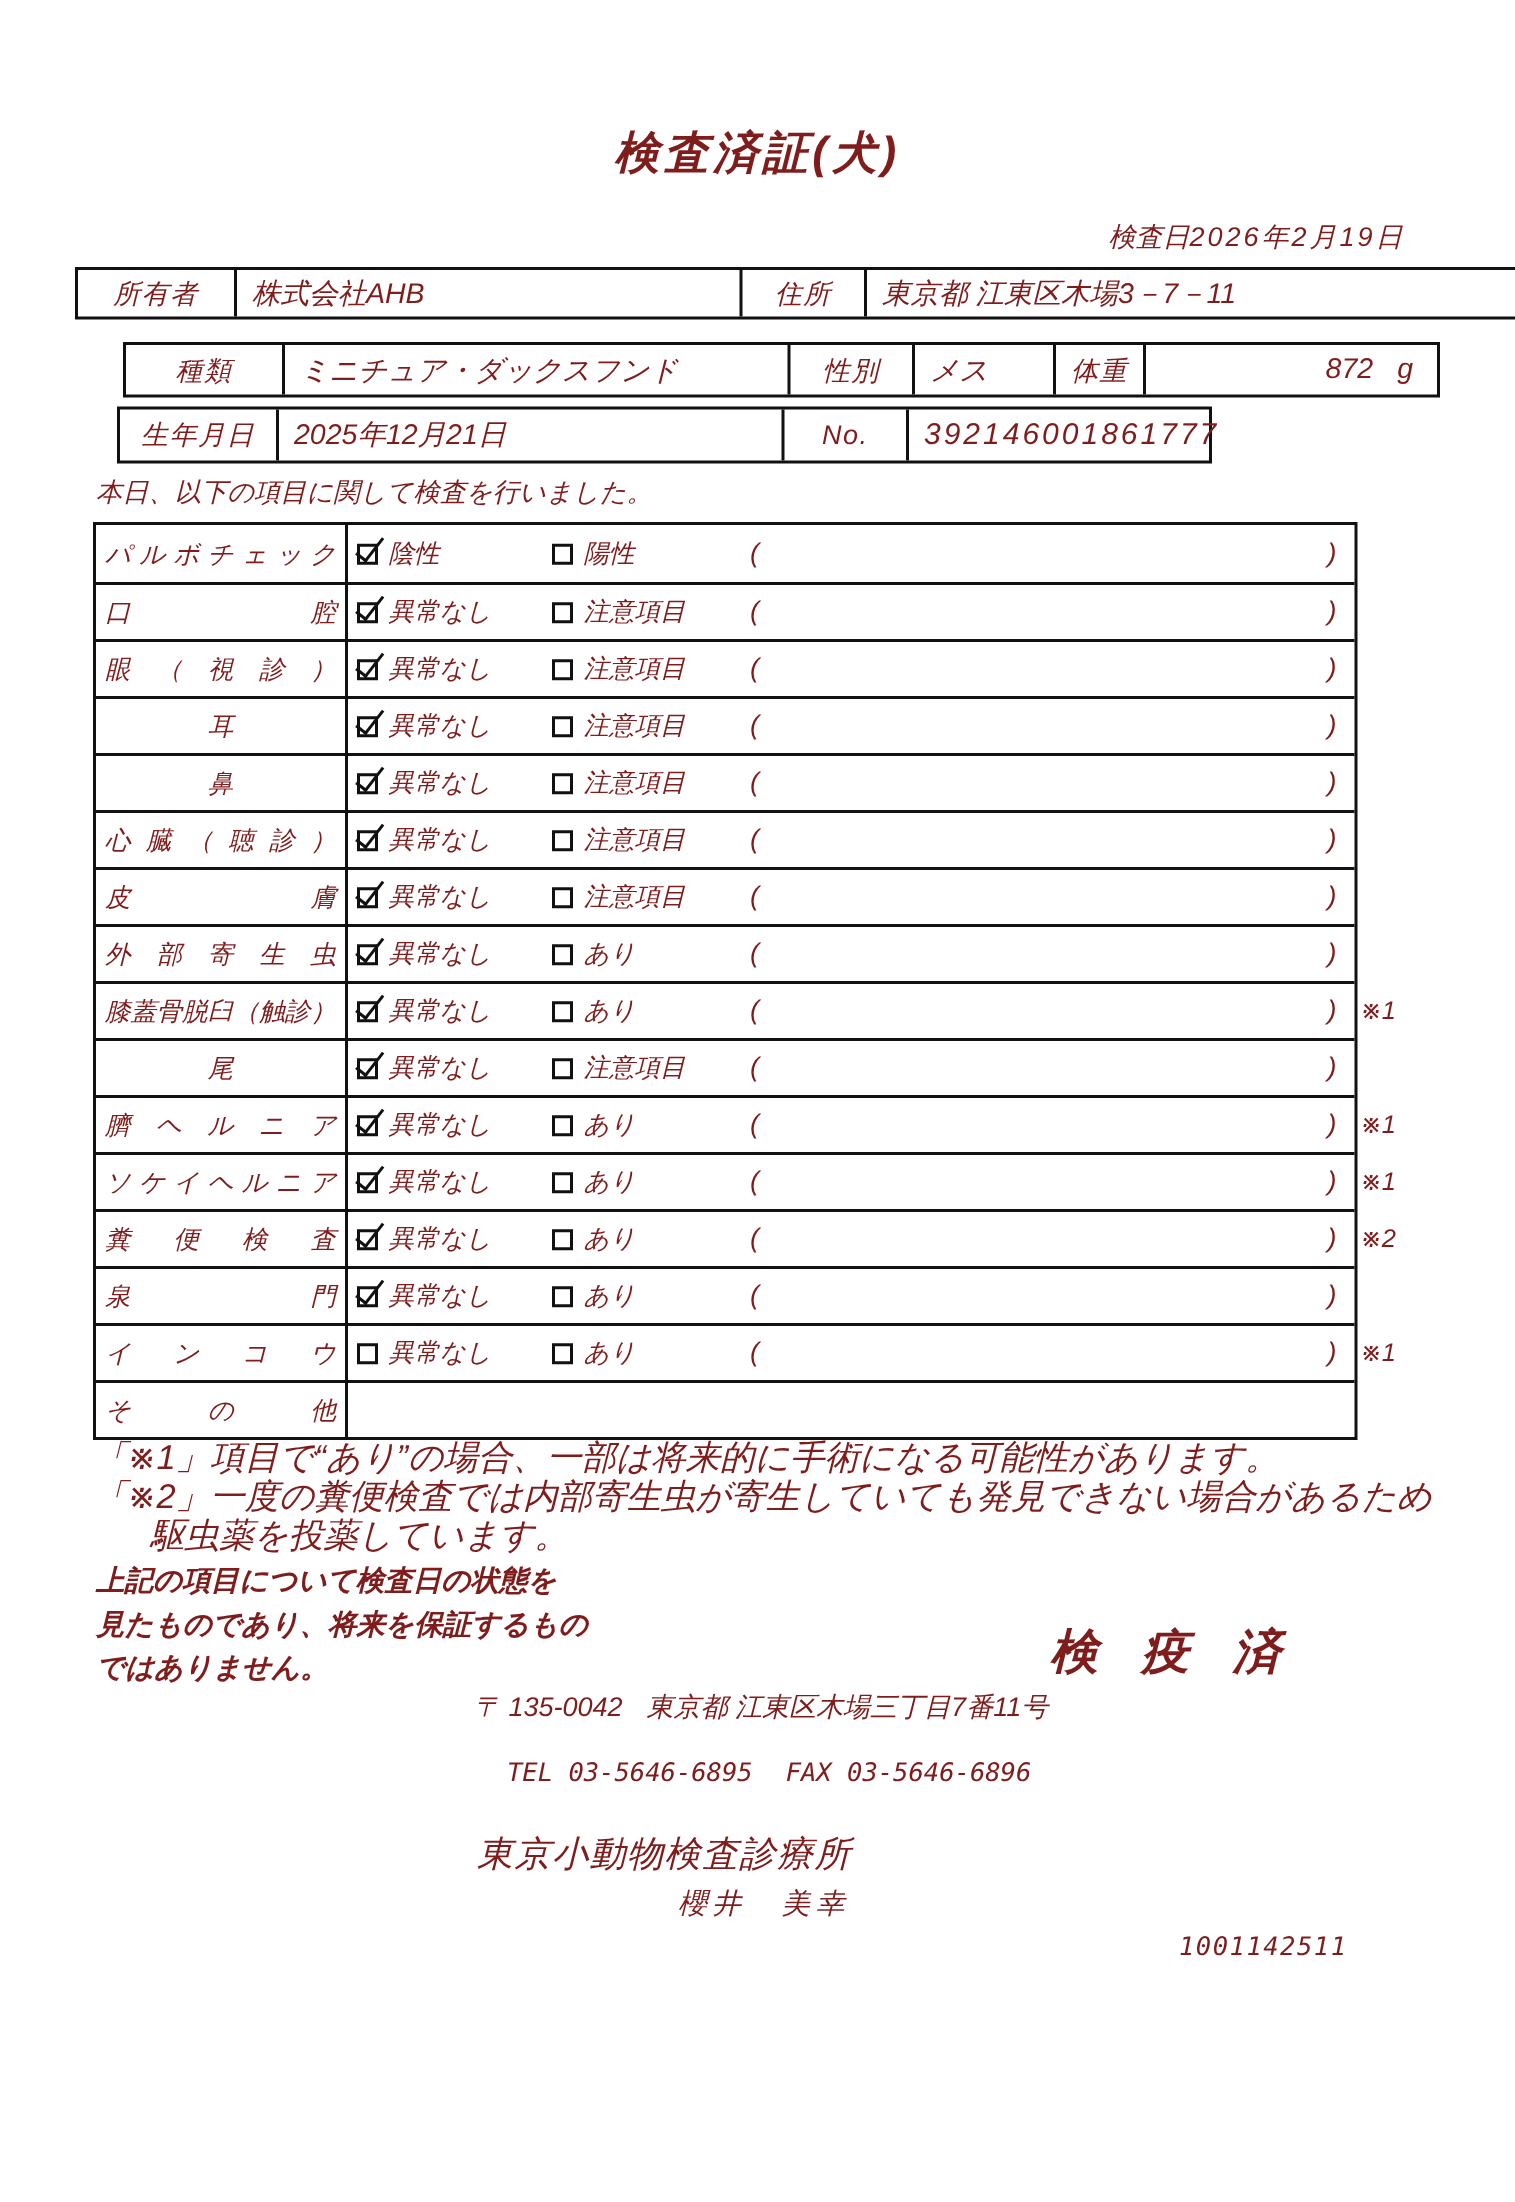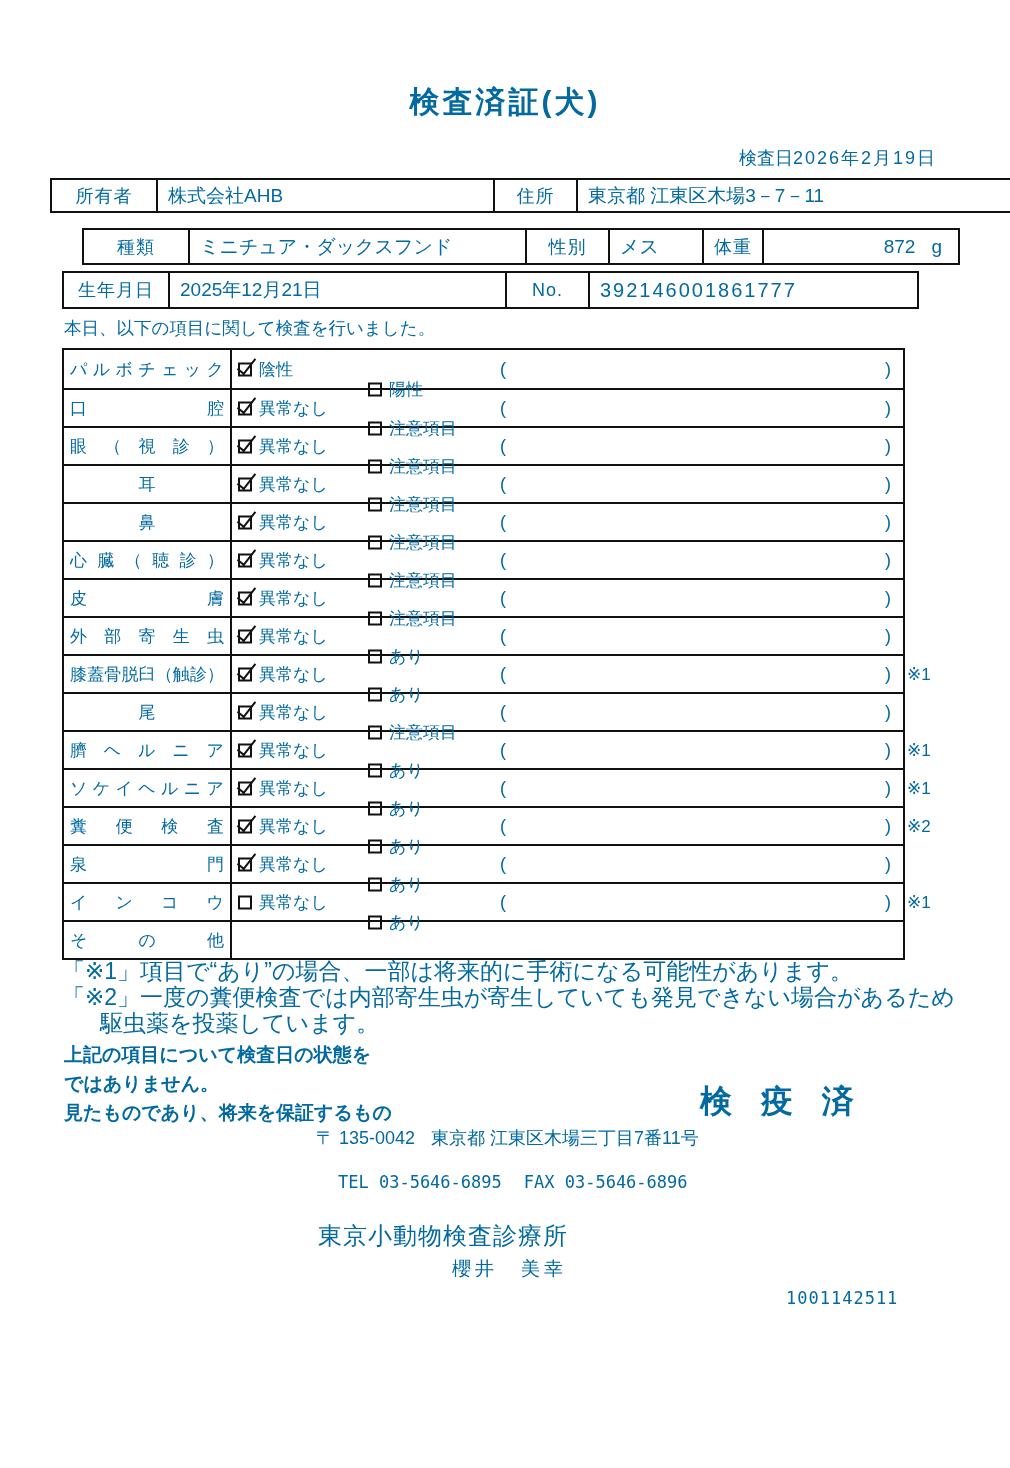--- a/index.html
+++ b/index.html
@@ -1,20 +1,21 @@
 <!DOCTYPE html>
 <html><head>
 <meta charset="utf-8">
 <style>
   * { margin:0; padding:0; box-sizing:border-box; }
   html,body { background:#ffffff; }
   .page {
     position:relative; width:1010px; height:1468px; background:#fff;
-    color:#0369a1; font-family:"Liberation Sans","DejaVu Sans",sans-serif;
+    color:#7f1d1d; font-family:"Liberation Sans","DejaVu Sans",sans-serif;
     overflow:hidden;
+    font-style:italic;
   }
   .abs { position:absolute; }
 
   .title {
     top:82px; left:0; width:100%; text-align:center;
     font-size:30px; font-weight:bold; letter-spacing:3px;
   }
 
   .date-row {
     top:146px; left:565px; width:372px; display:flex;
@@ -22,38 +23,38 @@
   }
   .date-row .d-val { letter-spacing:2px; font-size:18px; }
 
   .tbl { position:absolute; display:grid; border:2px solid #111; background:#fff; }
   .cell { border-right:2px solid #111; display:flex; align-items:center; min-width:0; }
   .cell:last-child { border-right:none; }
   .lbl { justify-content:center; font-size:18px; letter-spacing:1px; }
   .val { padding-left:10px; font-size:19px; }
   .owner  { top:178px; left:50px; width:962px; height:35px; grid-template-columns:106px 337px 83px 1fr; }
   .animal1{ top:228px; left:62px; width:878px; height:37px; grid-template-columns:106px 337px 83px 94px 60px 1fr;margin-left:20px; }
-  .animal2{ top:271px; left:62px; width:857px; height:38px; grid-template-columns:106px 337px 83px 1fr; }
+  .animal2{ top:271px; left:78px; width:730px; height:38px; grid-template-columns:106px 337px 83px 1fr; }
   .weight { justify-content:flex-end; padding-right:16px; }
   .weight .unit { margin-left:16px; }
   .num { letter-spacing:2px; font-size:20px; }
 
   .intro { top:316px; left:64px; font-size:17.5px; }
 
   .cl-table { position:absolute; top:348px; left:62px; width:843px; border:2px solid #111; }
   .cl-row { display:flex; height:38px; }
   .cl-row + .cl-row { border-top:2px solid #111; }
   .cl-name {
     width:168px; border-right:2px solid #111; padding:0 6px;
     display:flex; justify-content:space-between; align-items:center;
     font-size:17px; white-space:pre;
   }
   .cl-content { flex:1; position:relative; }
   .opt { position:absolute; top:50%; transform:translateY(-50%); display:flex; align-items:center; gap:7px; }
-  .o1 { left:6px; } .o2 { left:136px;margin-top:20px; }
+  .o1 { left:6px; } .o2 { left:136px; }
   .opt-label { font-size:17px; }
   .cb { position:relative; width:14px; height:14px; border:2px solid #111; flex:none; }
   .cb.checked::after {
     content:""; position:absolute; left:2px; top:-10px; width:7px; height:18px;
     border-right:2px solid #111; border-bottom:2px solid #111; transform:rotate(38deg);
   }
   .paren { position:absolute; top:50%; transform:translateY(-50%); font-size:18px; }
   .p-open { left:268px; } .p-close { right:12px; }
   .cl-note { position:absolute; right:-44px; top:50%; transform:translateY(-50%); width:40px; font-size:17px; }
 
@@ -378,22 +379,22 @@
   </div>
 
   <div class="abs footnotes">
     <div>「※1」項目で“あり”の場合、一部は将来的に手術になる可能性があります。</div>
     <div>「※2」一度の糞便検査では内部寄生虫が寄生していても発見できない場合があるため</div>
     <div class="fn-indent">駆虫薬を投薬しています。</div>
   </div>
 
   <div class="abs disclaimer">
     <div>上記の項目について検査日の状態を</div>
+    <div>見たものであり、将来を保証するもの</div>
     <div>ではありません。</div>
-    <div>見たものであり、将来を保証するもの</div>
   </div>
 
   <div class="abs stamp">検 疫 済</div>
 
   <div class="abs addr-line">
     <span>〒 135-0042</span>
     <span>東京都 江東区木場三丁目7番11号</span>
   </div>
 
   <div class="abs tel-line">

